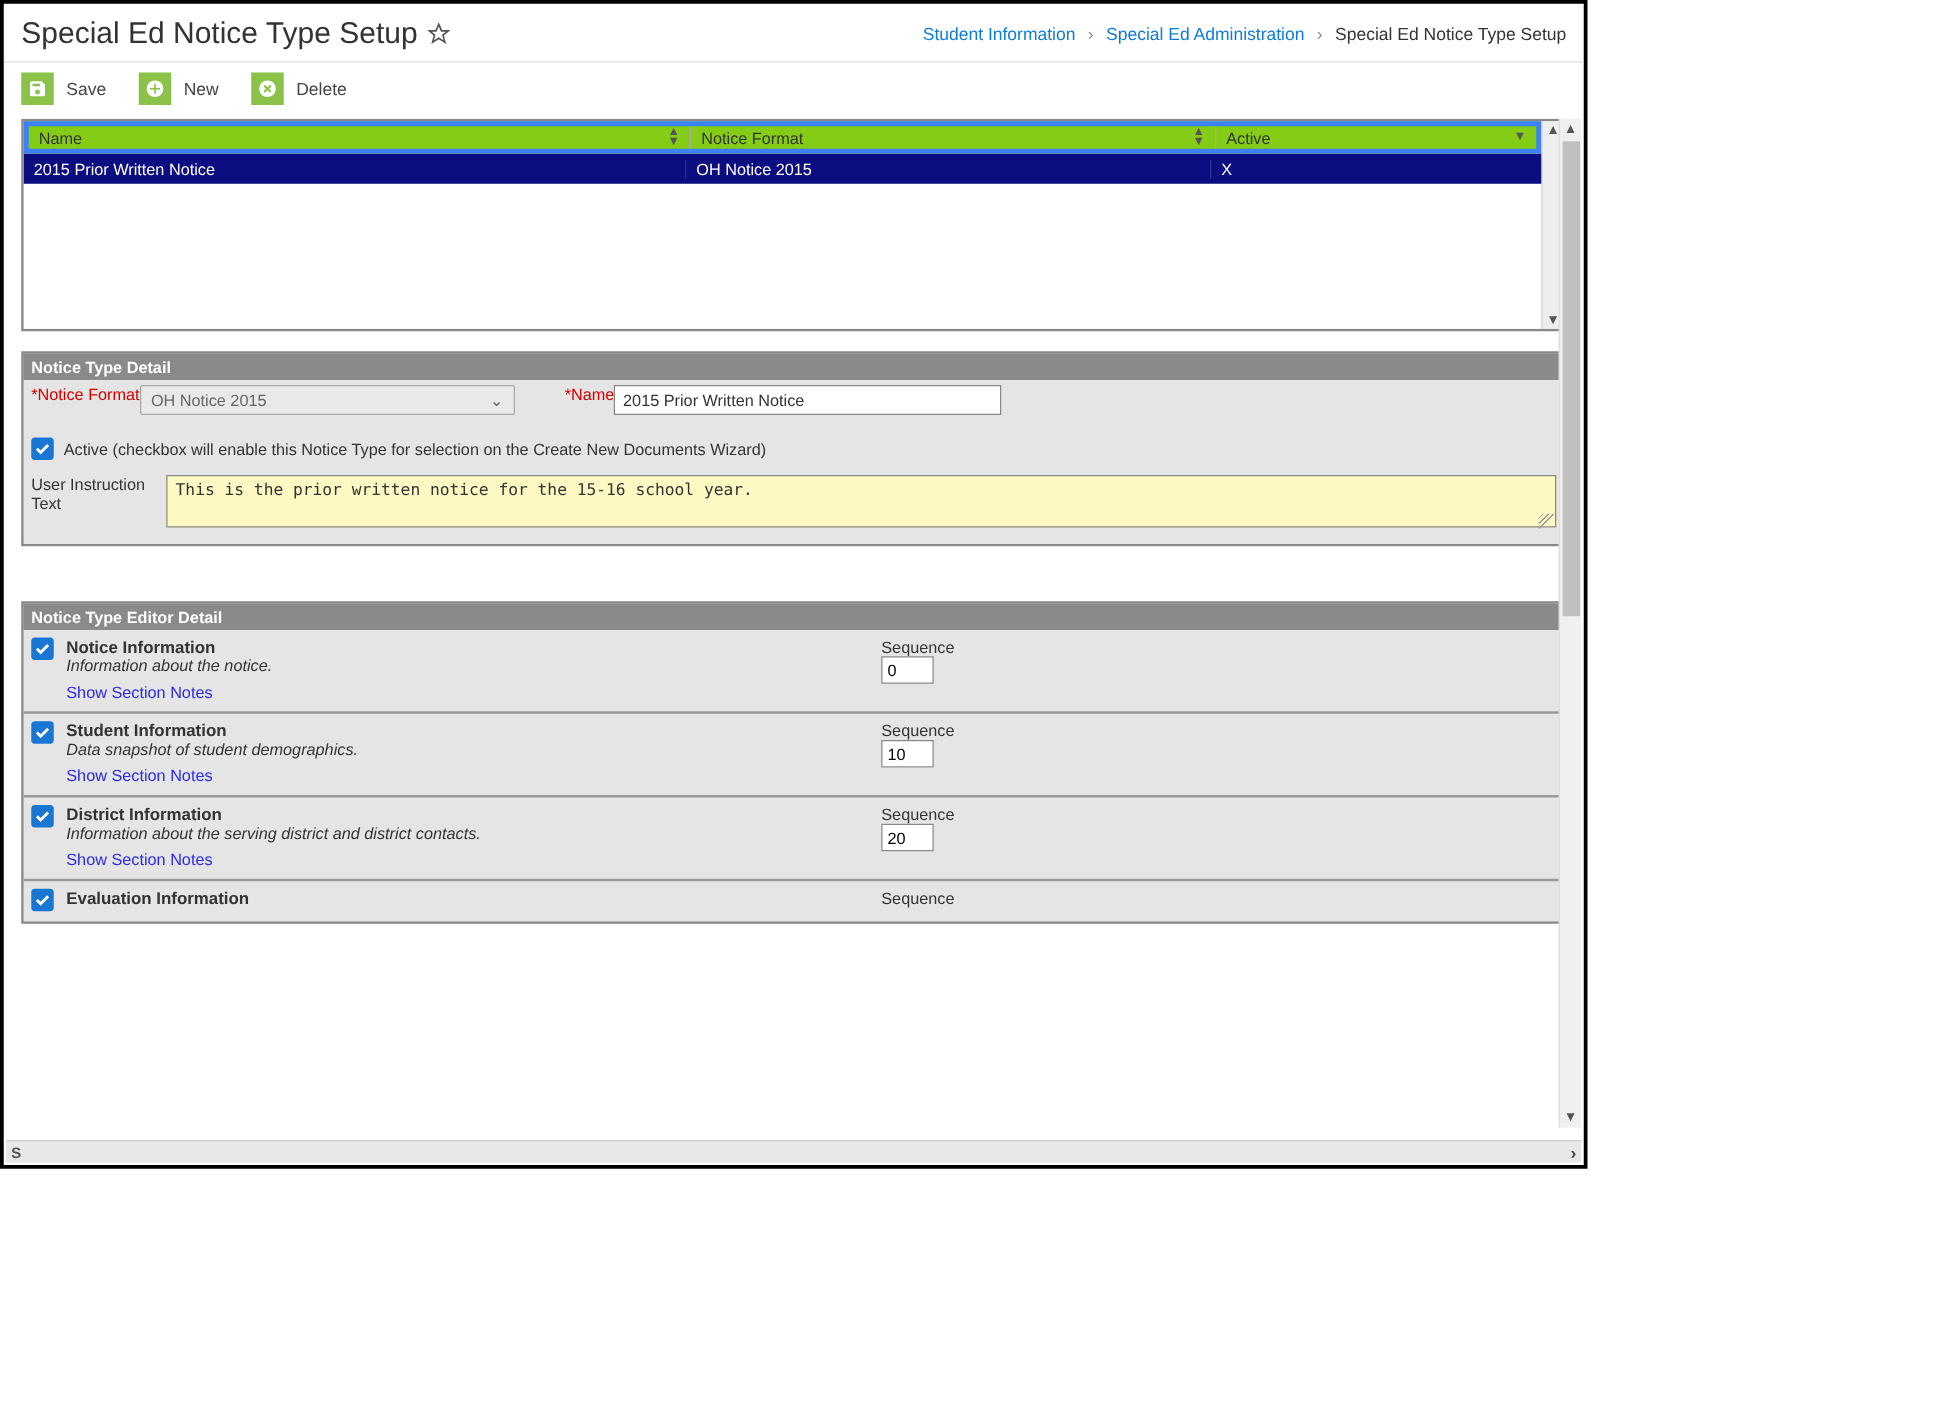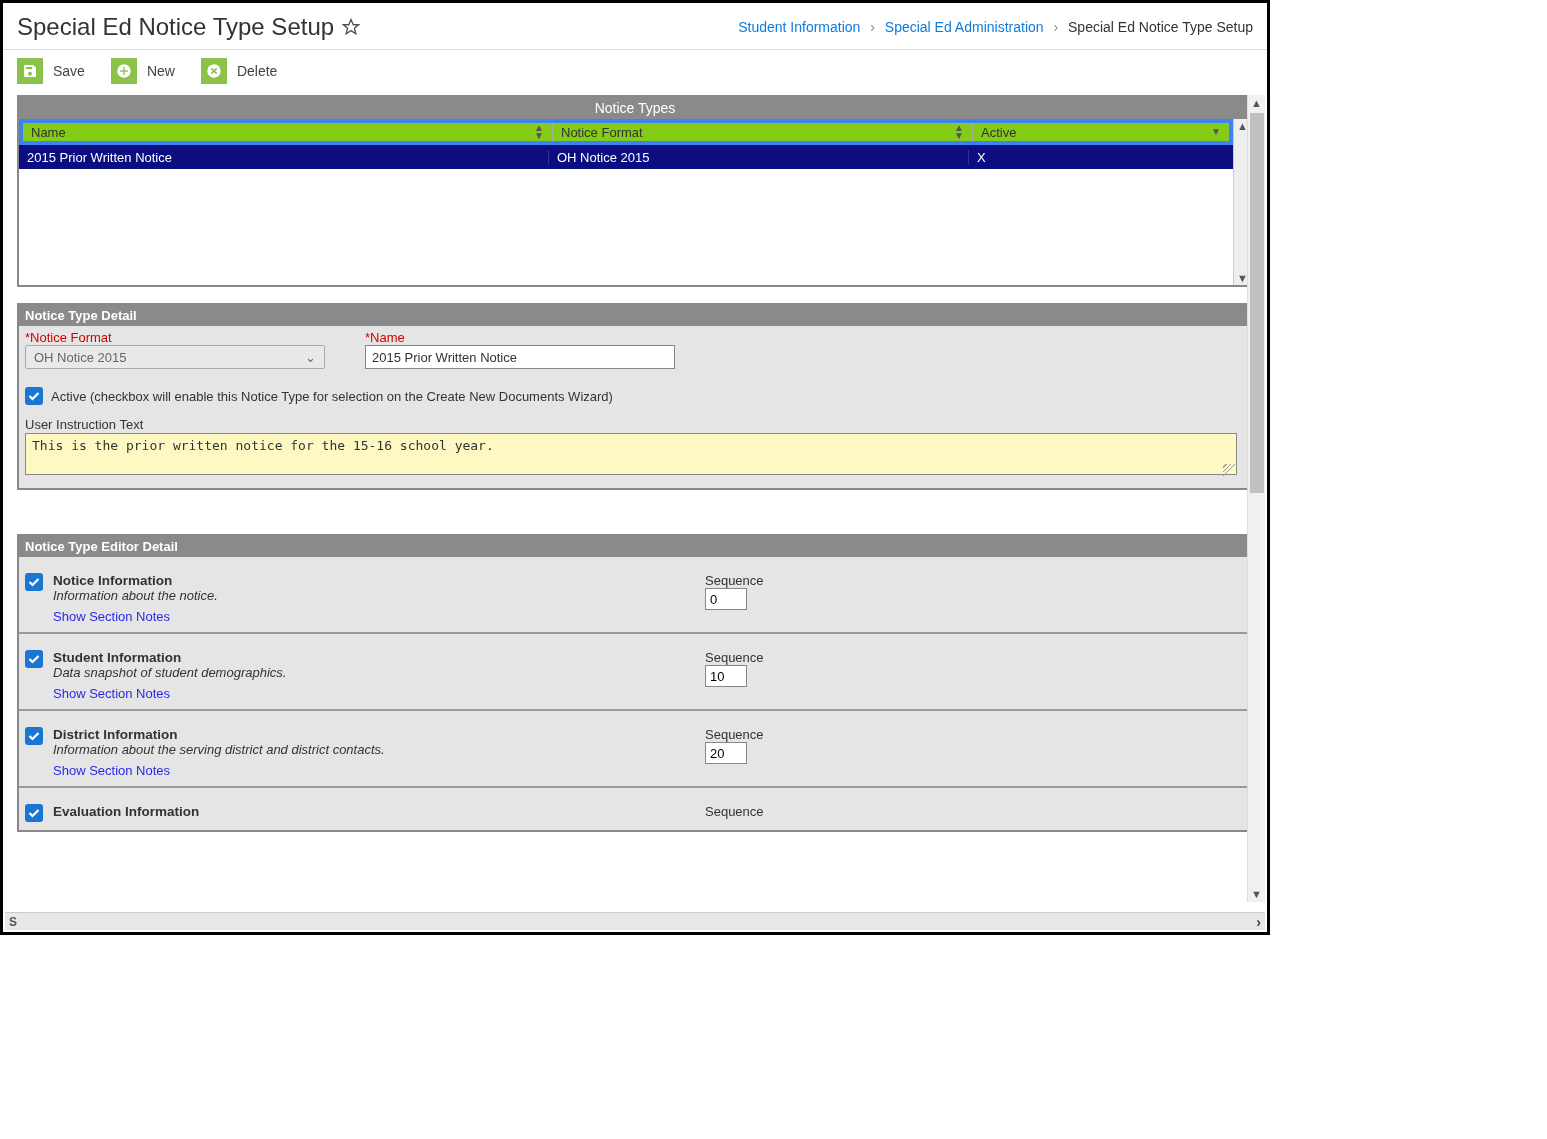--- a/index.html
+++ b/index.html
@@ -87,21 +87,21 @@
   .nt-row .cell:last-child { border-right:none;}
   .nt-scroll { width:18px; background:#eee; border-left:1px solid #ccc; display:flex; flex-direction:column; align-items:center; justify-content:space-between;}
   .nt-scroll .arrow{ font-size:11px; color:#555; cursor:pointer; padding:1px 0;}
   .nt-container { display:flex;}
   .nt-main { flex:1;}
 
   
   .detail-body { padding: 4px 6px 10px 6px; }
   .req { color:#d40000; font-size:13px; }
   .field-row { display:flex; gap:40px; align-items:flex-start; margin-bottom:10px;}
-  .field-col { display:flex; flex-direction:column; }
+  .field-col { display:flex; flex-direction:row; }
   .select-box {
     width: 300px; height:24px; background:#e9e9e9; border:1px solid #aaa; border-radius:2px;
     display:flex; align-items:center; justify-content:space-between; padding:0 8px; color:#666; font-size:13px;
   }
   .text-input {
     width:310px; height:24px; border:1px solid #888; background:#fff; padding:0 6px; font-size:13px; color:#333;
   }
   .check-row { display:flex; align-items:center; gap:8px; margin: 18px 0 12px 0;}
   .checkbox {
     width:18px; height:18px; background:#1976d2; border-radius:3px; display:flex; align-items:center; justify-content:center; cursor:pointer;
@@ -117,21 +117,21 @@
   .resize-grip {
     position:absolute; right:2px; bottom:2px; width:12px; height:12px;
     background:
       linear-gradient(135deg, transparent 0 2px,#999 2px 3px,transparent 3px 5px,#999 5px 6px,transparent 6px 8px,#999 8px 9px,transparent 9px);
     pointer-events:none;
   }
 
   
   .editor-body { background:#e5e5e5;}
   .editor-row {
-    display:flex; padding:16px 6px 8px 6px; border-bottom:2px solid #999;
+    display:flex; padding:6px 6px 8px 6px; border-bottom:2px solid #999;
     gap:10px;
     justify-content:flex-end;
   }
   .editor-row:last-child { border-bottom:none;}
   .er-left { display:flex; gap:10px; flex:1; }
   .er-text { display:flex; flex-direction:column; }
   .er-title { font-weight:bold; font-size:13.5px;}
   .er-desc { font-style:italic; font-size:13px; color:#333;}
   .er-link { color:#2a2ae8; font-size:13px; cursor:pointer; margin-top:6px;}
   .er-right { display:flex; flex-direction:column; width: 540px;}
@@ -187,21 +187,20 @@
           <path d="M8 8l8 8M16 8l-8 8" stroke="#8bc34a" stroke-width="2.5"></path>
         </svg>
       </span>
     <span class="lbl">Delete</span>
   </div>
 </div>
 
 <div class="main-scroll">
 
   <div class="panel">
-    <div class="panel-header">Notice Types</div>
     <div class="nt-container">
       <div class="nt-main">
         <div class="nt-head">
           <div class="col col-name">
             <span>Name</span>
             <span class="sort-icon">▲<br>▼</span>
           </div>
           <div class="col col-fmt">
             <span>Notice Format</span>
             <span class="sort-icon">▲<br>▼</span>

